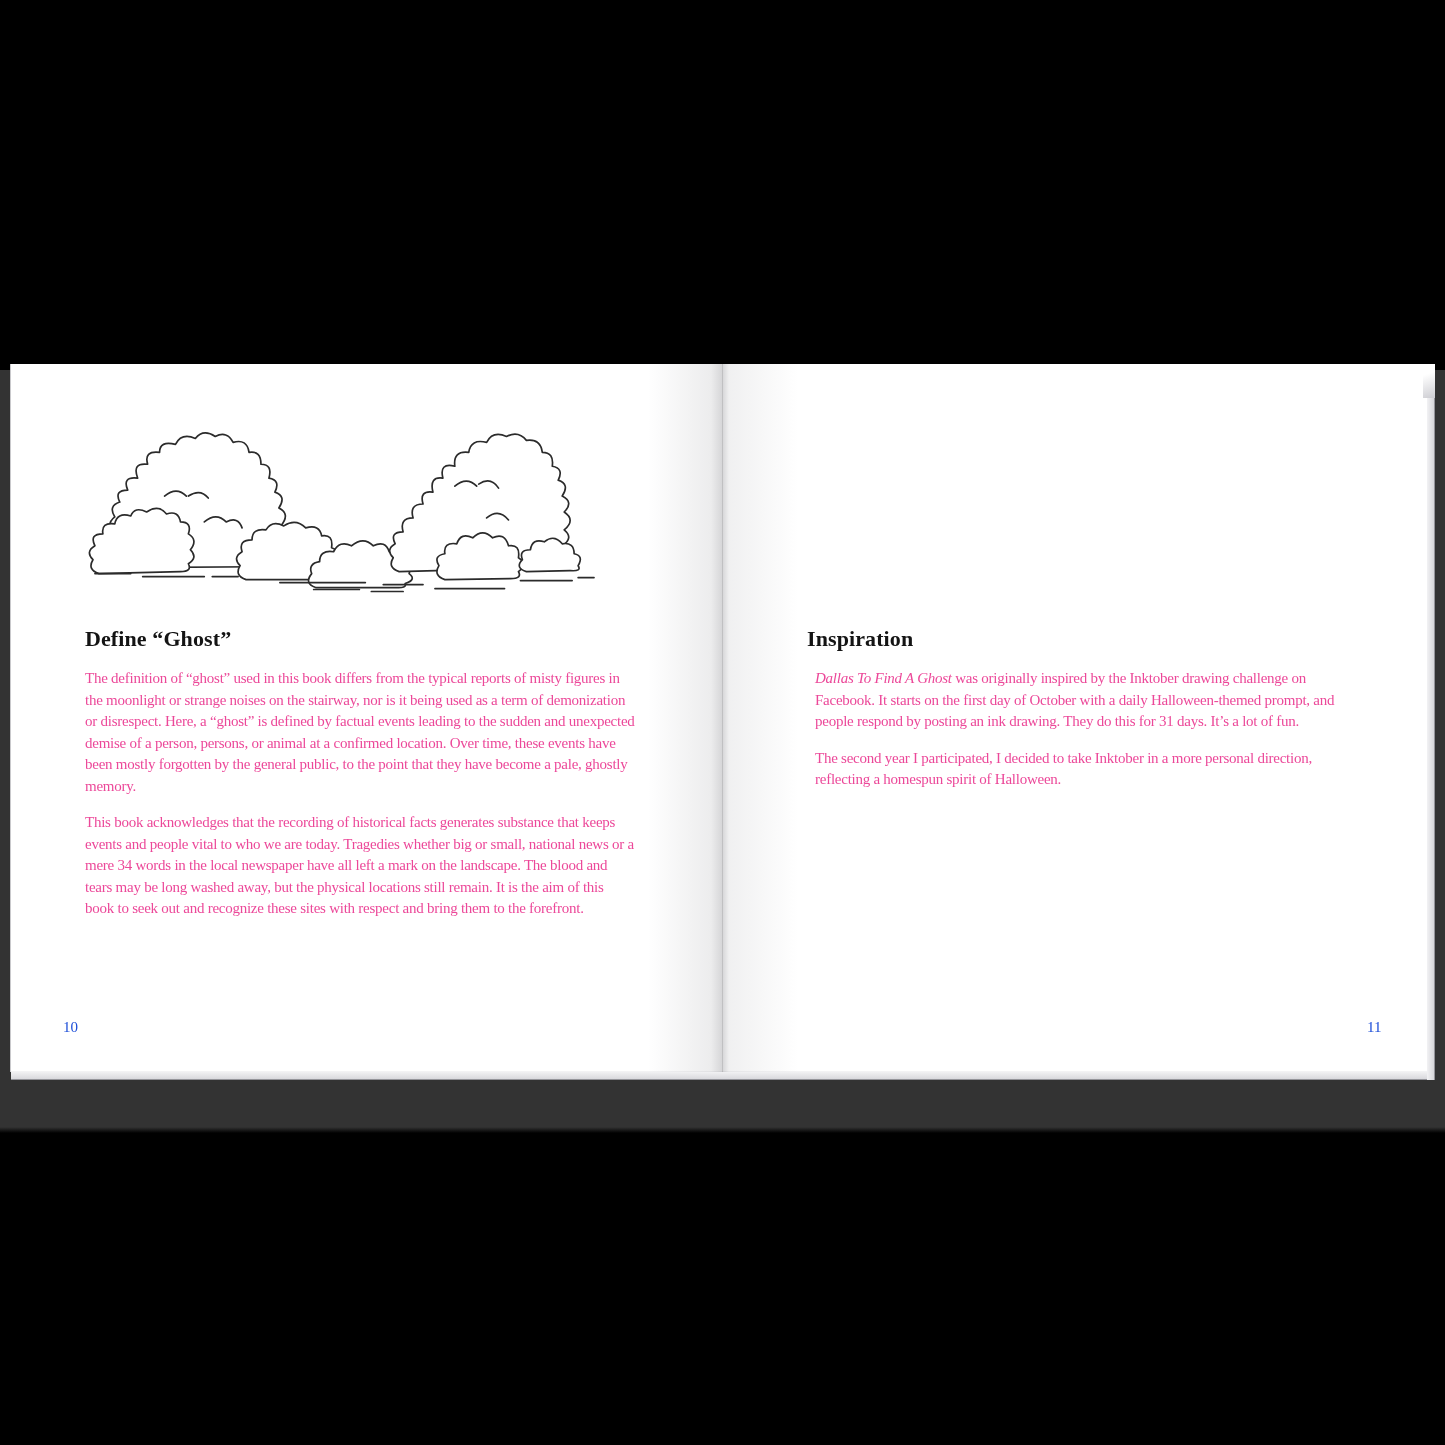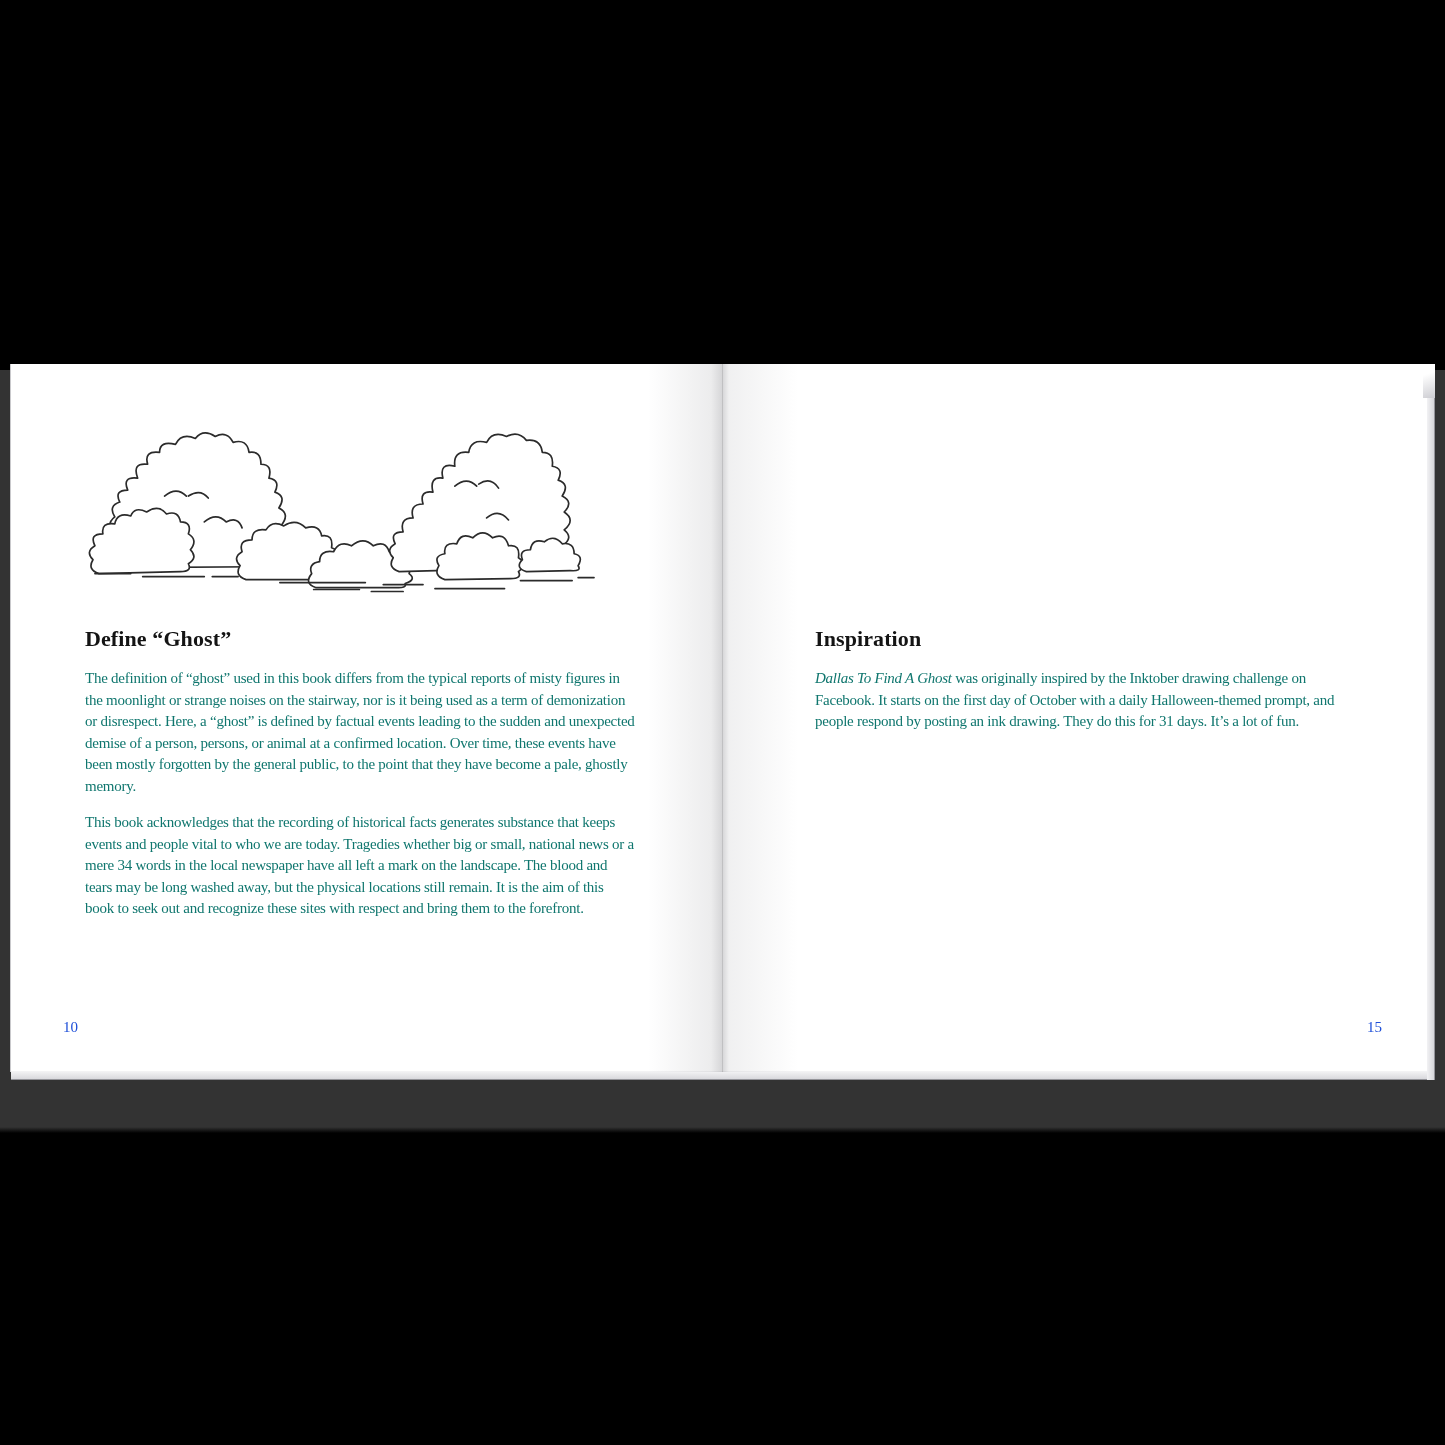--- a/index.html
+++ b/index.html
@@ -118,29 +118,29 @@
   .heading {
     position: absolute;
     top: 262px;
     font-size: 22px;
     font-weight: bold;
     color: #141414;
     line-height: 26px;
     letter-spacing: 0.1px;
   }
   .page-left .heading  { left: 74px; }
-  .page-right .heading { left: 96px; }
+  .page-right .heading { left: 88px; }
 
   .bodytext {
     position: absolute;
     top: 304px;
     width: 550px;
     font-size: 15px;
     line-height: 21.5px;
-    color: #0f766e;
+    color: #ec4899;
     letter-spacing: -0.25px;
   }
   .page-left .bodytext  { left: 74px; }
   .page-right .bodytext { left: 96px; }
   .bodytext p { margin: 0 0 15px 0; }
   .bodytext em { font-style: italic; }
 
   .pagenum {
     position: absolute;
     top: 655px;
@@ -225,20 +225,21 @@
       </div>
 
       <div class="pagenum pagenum-left">10</div>
     </div>
 
     <div class="page page-right">
       <div class="heading">Inspiration</div>
 
       <div class="bodytext">
         <p><em>Dallas To Find A Ghost</em><span> was originally inspired by the Inktober drawing challenge on Facebook. It starts on the first day of October with a daily Halloween-themed prompt, and people respond by posting an ink drawing. They do this for 31 days. It’s a lot of fun.</span></p>
+        <p>The second year I participated, I decided to take Inktober in a more personal direction, reflecting a homespun spirit of Halloween.</p>
       </div>
 
-      <div class="pagenum pagenum-right">15</div>
+      <div class="pagenum pagenum-right">11</div>
     </div>
 
     <div class="gutter"></div>
   </div>
 </div>
 
 </body></html>

